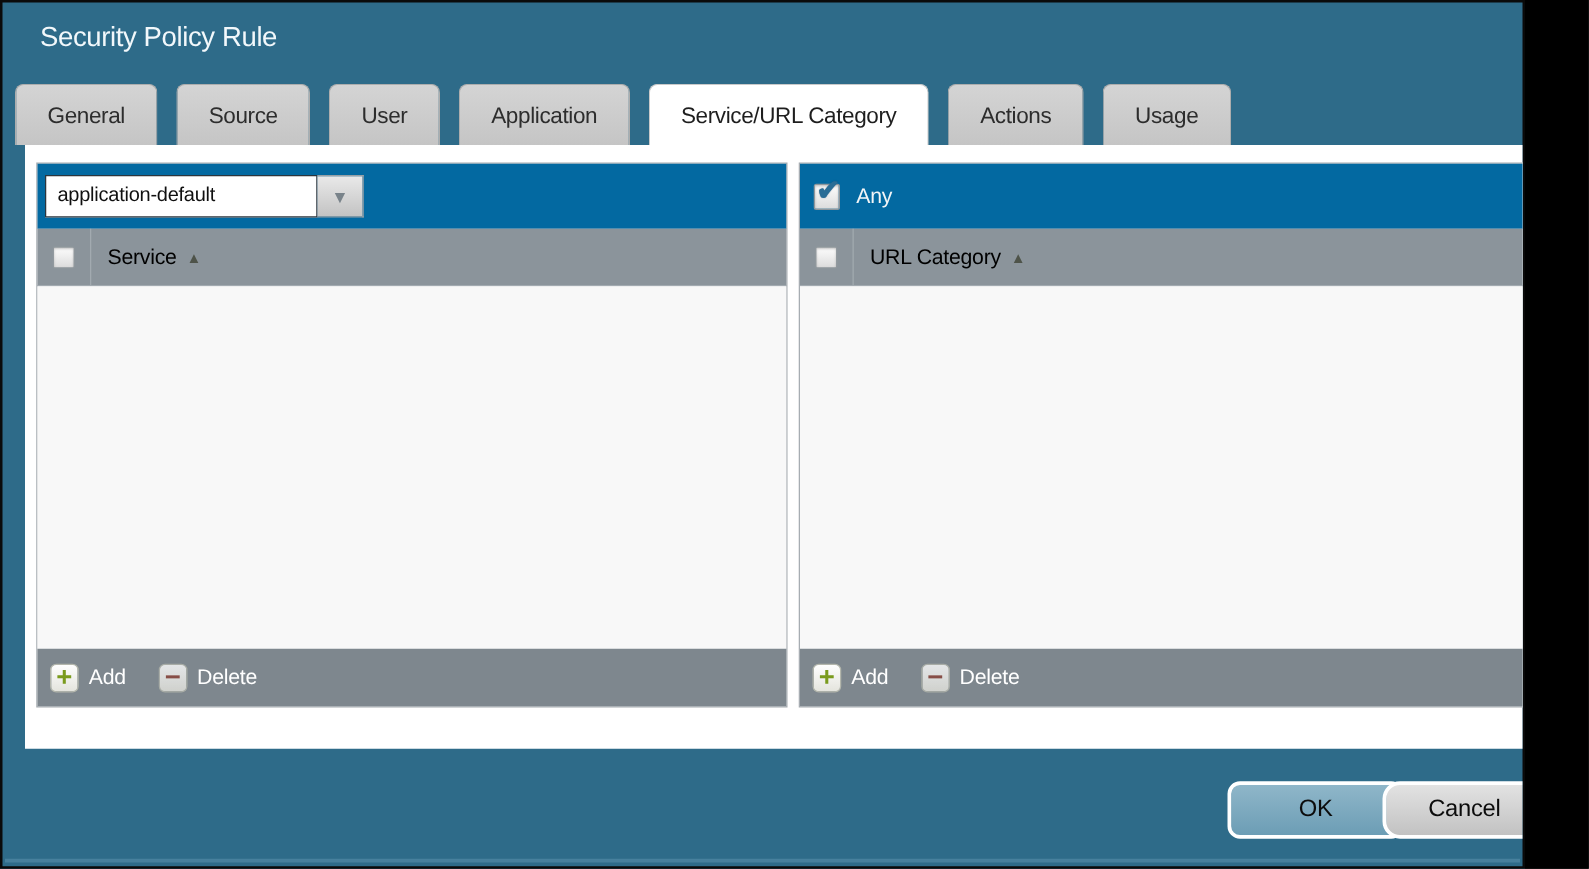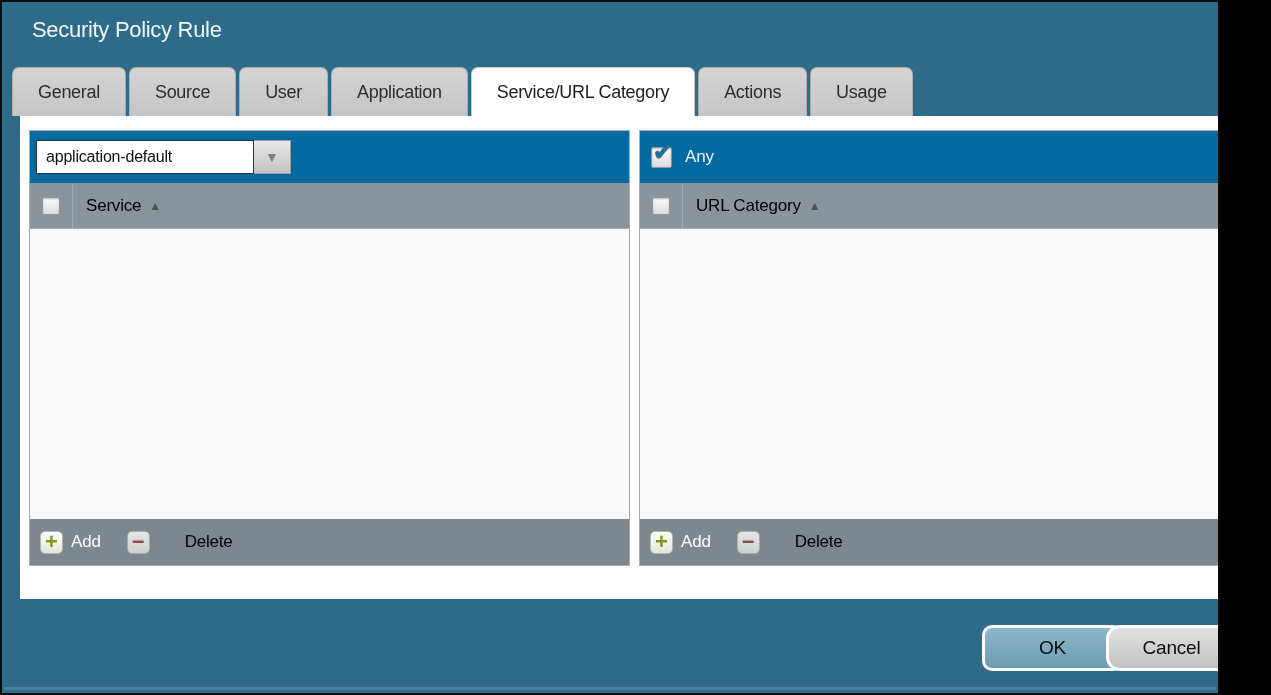--- a/index.html
+++ b/index.html
@@ -16,21 +16,21 @@
   .title { position:absolute; left:30px; top:15px; color:#f2f8fb; font-size:22px; letter-spacing:-0.3px; }
   .help {
     position:absolute; left:1226px; top:13px; width:25px; height:25px; border-radius:50%;
     background:radial-gradient(circle at 35% 28%, #8cc6e8 0%, #3a7cb0 55%, #1b4f7c 100%);
     border:2px solid #dcebf5; box-shadow:0 0 3px rgba(200,230,250,.7);
     display:flex; align-items:center; justify-content:center;
     color:#fff; font-size:14px; font-weight:bold; cursor:pointer;
   }
 
   
-  .tabs { position:absolute; left:10px; top:65px; display:flex; gap:3px; }
+  .tabs { position:absolute; left:10px; top:65px; display:flex; gap:15px; }
   .tab {
     height:49px; padding:0 25px; display:flex; align-items:center;
     background:linear-gradient(#d4d4d4, #c5c5c5);
     border:1px solid #adadad; border-bottom:none;
     border-radius:7px 7px 0 0;
     font-size:18px; color:#2d2d2d; letter-spacing:-0.3px; cursor:pointer; white-space:nowrap;
   }
   .tab.active { background:#ffffff; border-color:#c9c9c9; color:#1e1e1e; }
 
   
@@ -87,21 +87,21 @@
   .action { display:flex; align-items:center; gap:8px; cursor:pointer; }
   .action-icon {
     width:23px; height:23px; border-radius:5px;
     background:linear-gradient(#fefefe,#e4e4dd); border:1px solid #b3b6ac;
     display:flex; align-items:center; justify-content:center;
     font-weight:bold; line-height:1;
   }
   .action-icon.add { color:#7a9b1d; font-size:22px; }
   .action-icon.del { color:#8a4136; font-size:22px; opacity:.85; }
   .action-label { color:#ffffff; font-size:17px; letter-spacing:-0.2px; }
-  .action.disabled .action-label { color:#000000;margin-left:27px; }
+  .action.disabled .action-label { color:#ffffff; }
   .action.disabled .action-icon { opacity:.8; }
 
   
   .btn {
     position:absolute; top:623px; height:46px; border-radius:10px;
     border:3px solid #ffffff; font-size:19px; color:#0c0c0c;
     font-family:"Liberation Sans", sans-serif; cursor:pointer; letter-spacing:-0.2px;
   }
   .btn.ok { left:980px; width:141px; background:linear-gradient(#8fb6c9,#6c9db5); }
   .btn.cancel { left:1104px; width:131px; background:linear-gradient(#e2e2e2,#c2c2c2);border-radius:14px; }

